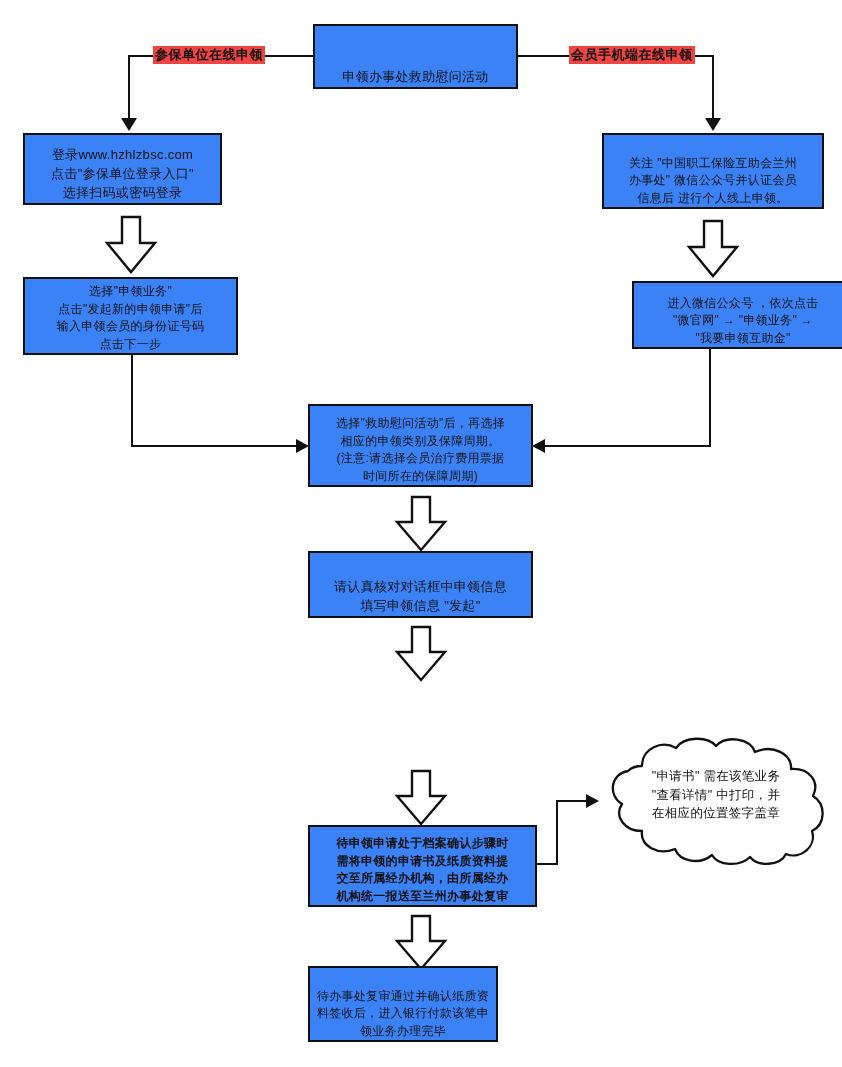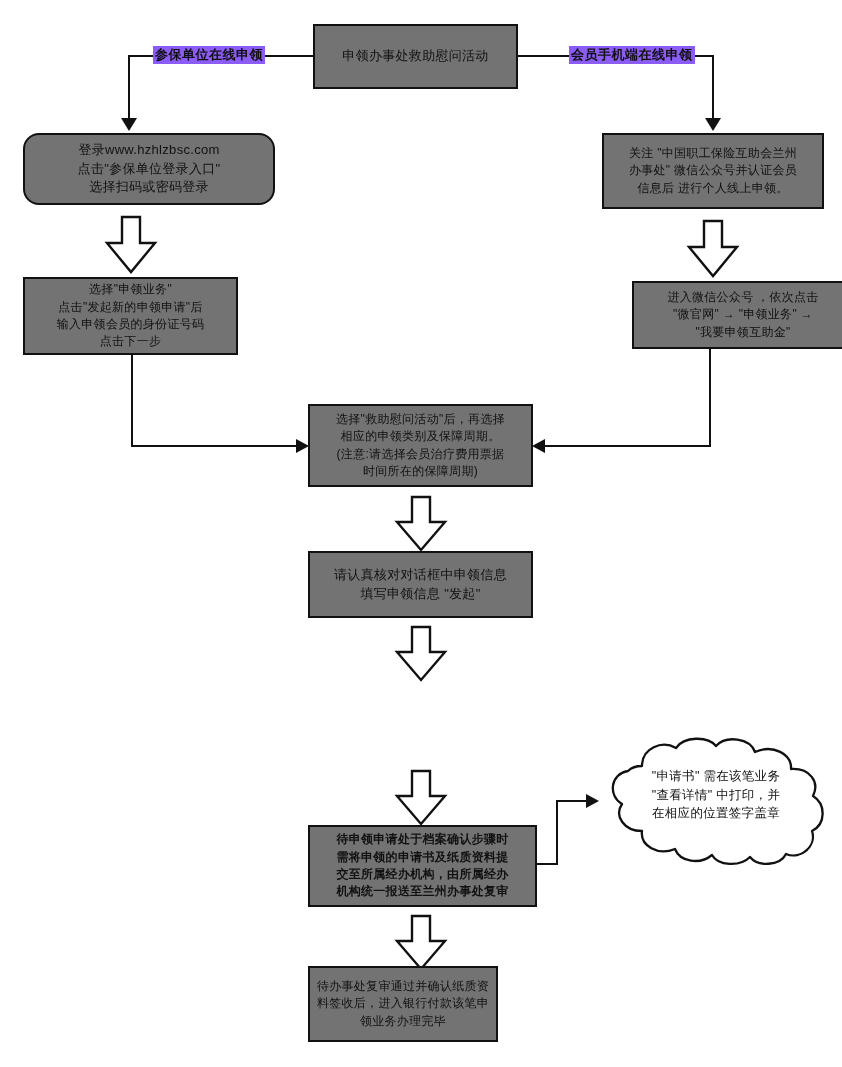--- a/index.html
+++ b/index.html
@@ -9,23 +9,23 @@
     color:#111111;
     -webkit-font-smoothing:antialiased;
   }
   #stage{position:relative;width:842px;height:1067px;overflow:hidden;background:#fff;}
 
   
   .node{
     position:absolute;
     box-sizing:border-box;
     border:2px solid #111;
-    background:#737373;
+    background:#3b82f6;
     display:flex;
-    align-items:center;
+    align-items:flex-end;
     justify-content:center;
     text-align:center;
     line-height:1.45;
     letter-spacing:.3px;
     z-index:4;
   }
   .node .txt{display:block;padding:0 6px;white-space:pre-line;}
   .f13{font-size:13px;}
   .f125{font-size:12px;}
 
@@ -60,21 +60,21 @@
 
   
   .blockarrow{position:absolute;z-index:3;}
 
   
   .edgelabel{
     position:absolute;
     font-size:13px;
     font-weight:bold;
     letter-spacing:.5px;
-    background:#8b5cf6;
+    background:#ef4444;
     padding:0 2px;
     z-index:5;
     white-space:nowrap;
   }
 </style>
 </head>
 <body>
 
 <div id="stage">
 
@@ -85,21 +85,21 @@
   <div class="ln lnh" style="left:128px;top:55px;width:187px;"></div>
   <div class="ln lnv" style="left:128px;top:55px;height:65px;"></div>
   <div class="ah ah-down" style="left:121px;top:118px;"></div>
   <div class="edgelabel" style="left:153px;top:46px;">参保单位在线申领</div>
 
   <div class="ln lnh" style="left:516px;top:55px;width:198px;"></div>
   <div class="ln lnv" style="left:712px;top:55px;height:65px;"></div>
   <div class="ah ah-down" style="left:705px;top:118px;"></div>
   <div class="edgelabel" style="left:569px;top:46px;">会员手机端在线申领</div>
 
-  <div class="node f13" style="left:23px;top:133px;width:252px;height:72px;border-radius:16px;">
+  <div class="node f13" style="left:23px;top:133px;width:199px;height:72px;">
     <span class="txt">登录www.hzhlzbsc.com
 点击"参保单位登录入口"
 选择扫码或密码登录</span>
   </div>
 
   <div class="blockarrow" style="left:103px;top:215px;width:56px;height:60px;">
     <svg width="56" height="60" viewBox="0 0 56 60">
       <polygon points="19,2 37,2 37,28 52,28 28,57 4,28 19,28" fill="#ffffff" stroke="#111111" stroke-width="2.4" stroke-linejoin="miter"></polygon>
     </svg>
   </div>

